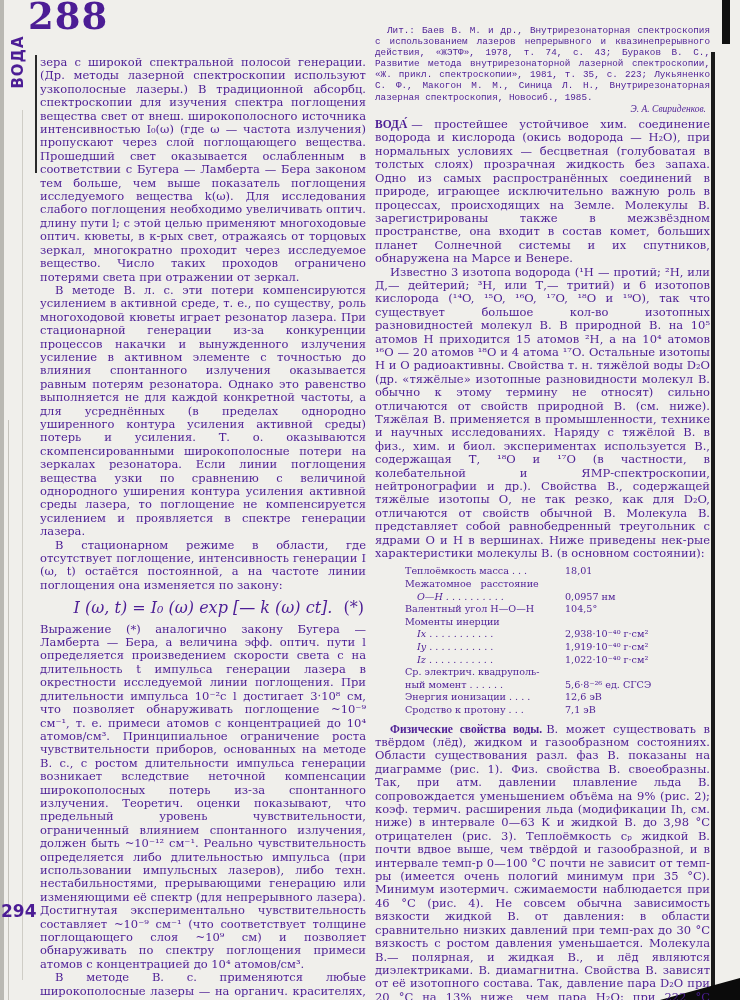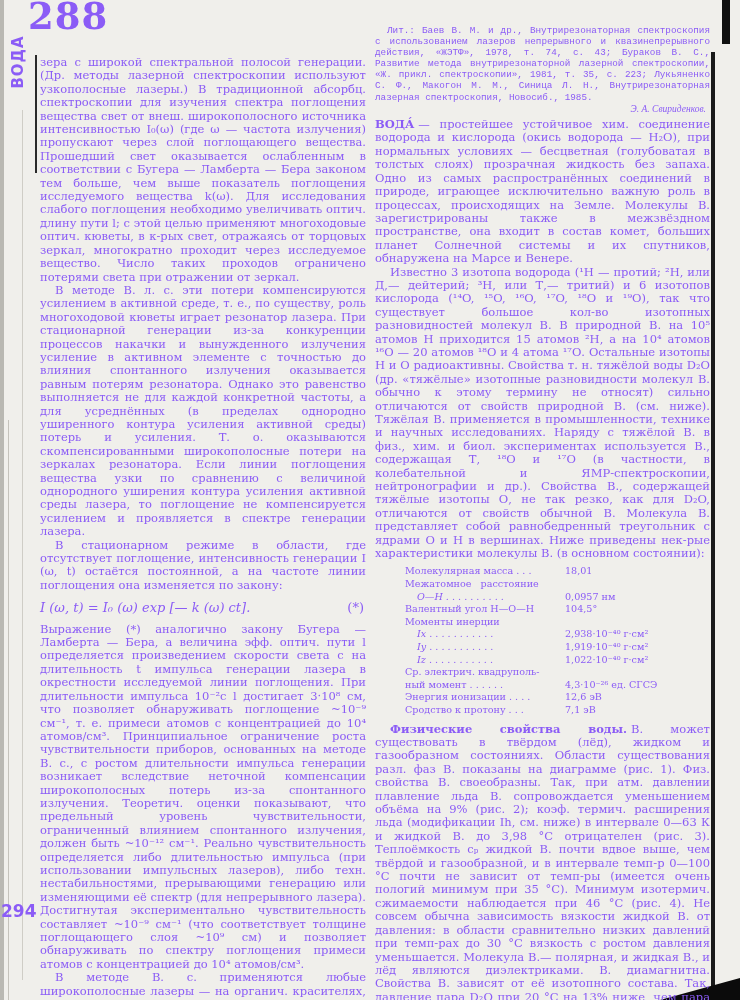--- a/index.html
+++ b/index.html
@@ -3,21 +3,21 @@
 <meta charset="utf-8">
 <style>
   html,body { margin:0; padding:0; }
   .page {
     position: relative;
     width: 740px;
     height: 1000px;
     background: #f0efeb;
     overflow: hidden;
     font-family: "DejaVu Serif", "Liberation Serif", serif;
-    color: #8b5cf6;
+    color: #4c1d95;
   }
   
   .edge-left-strip { position:absolute; left:0; top:0; width:4px; height:1000px; background:#b9b8b2; }
   .edge-left-line { position:absolute; left:8px; top:420px; width:1px; height:580px; background:#c4c2bb; }
   .fold-line { position:absolute; left:22px; top:110px; width:1px; height:870px; background:#cfcdc6; }
   .margin-rule { position:absolute; left:35px; top:55px; width:2px; height:118px; background:#2a2a2a; }
   .edge-right-line { position:absolute; left:711px; top:52px; width:4px; height:948px; background:#1a1a1a; }
   .edge-right-topbar { position:absolute; left:722px; top:0; width:8px; height:44px; background:#101010; }
   .corner-wedge { position:absolute; left:660px; top:978px; width:0; height:0;
                   border-bottom:22px solid #0b0b0b; border-left:80px solid transparent; }
@@ -37,24 +37,24 @@
     font-family:"DejaVu Sans","Liberation Sans",sans-serif;
     font-weight:bold; font-size:17px;
   }
 
   .col { position:absolute; text-align:justify; font-size:11.5px; line-height:13.4px; }
   .col-left  { left:40px;  top:56px; width:326px; }
   .col-right { left:375px; top:24px; width:335px; }
 
   .para { margin:0; text-align:justify; }
   .indent { text-indent:15px; }
-  .bold-head { font-weight:bold; margin-right:4px; }
+  .bold-head { font-weight:bold; margin-right:4px;font-family:Liberation Serif, serif; }
 
-  .formula-row { position:relative; margin:9px 0 8px 0; text-align:left;
-                 font-style:italic; font-size:13px; }
+  .formula-row { position:relative; margin:9px 0 8px 0; text-align:center;
+                 font-style:italic; font-size:16px; }
   .formula-tag { position:absolute; right:2px; top:0; font-style:normal; }
 
   .lit-block { font-size:9.3px; line-height:11.1px; text-align:justify; text-indent:12px; margin:1px 0 0 0;font-family:Liberation Mono, monospace; }
   .signature { font-size:9.5px; font-style:italic; text-align:right; margin:0 4px 2px 0;font-family:Liberation Serif, serif; }
 
   .char-table { margin:5px 0 6px 30px; font-size:9.6px; line-height:12.6px; }
   .trow { display:flex; }
   .tlabel { width:160px; white-space:pre-wrap; }
   .tlabel.ind { padding-left:12px; width:148px;font-style:italic; }
   .tvalue { flex:1; }
@@ -92,21 +92,21 @@
   <div class="col col-right">
     <p class="lit-block">Лит.: Баев В. М. и др., Внутрирезонаторная спектроскопия с использованием лазеров непрерывного и квазинепрерывного действия, «ЖЭТФ», 1978, т. 74, с. 43; Бураков В. С., Развитие метода внутрирезонаторной лазерной спектроскопии, «Ж. прикл. спектроскопии», 1981, т. 35, с. 223; Лукьяненко С. Ф., Макогон М. М., Синица Л. Н., Внутрирезонаторная лазерная спектроскопия, Новосиб., 1985.</p>
     <p class="signature">Э. А. Свириденков.</p>
     <p class="para">
       <span class="bold-head">ВОДА́</span><span>— простейшее устойчивое хим. соединение водорода и кислорода (окись водорода — H₂O), при нормальных условиях — бесцветная (голубоватая в толстых слоях) прозрачная жидкость без запаха. Одно из самых распространённых соединений в природе, играющее исключительно важную роль в процессах, происходящих на Земле. Молекулы В. зарегистрированы также в межзвёздном пространстве, она входит в состав комет, больших планет Солнечной системы и их спутников, обнаружена на Марсе и Венере.</span>
     </p>
     <p class="para indent">Известно 3 изотопа водорода (¹H — протий; ²H, или Д,— дейтерий; ³H, или Т,— тритий) и 6 изотопов кислорода (¹⁴O, ¹⁵O, ¹⁶O, ¹⁷O, ¹⁸O и ¹⁹O), так что существует большое кол-во изотопных разновидностей молекул В. В природной В. на 10⁵ атомов Н приходится 15 атомов ²Н, а на 10⁴ атомов ¹⁶О — 20 атомов ¹⁸О и 4 атома ¹⁷О. Остальные изотопы Н и О радиоактивны. Свойства т. н. тяжёлой воды D₂O (др. «тяжёлые» изотопные разновидности молекул В. обычно к этому термину не относят) сильно отличаются от свойств природной В. (см. ниже). Тяжёлая В. применяется в промышленности, технике и научных исследованиях. Наряду с тяжёлой В. в физ., хим. и биол. экспериментах используется В., содержащая Т, ¹⁸О и ¹⁷О (в частности, в колебательной и ЯМР-спектроскопии, нейтронографии и др.). Свойства В., содержащей тяжёлые изотопы О, не так резко, как для D₂O, отличаются от свойств обычной В. Молекула В. представляет собой равнобедренный треугольник с ядрами О и Н в вершинах. Ниже приведены нек-рые характеристики молекулы В. (в основном состоянии):</p>
 
     <div class="char-table">
       <div class="trow">
-          <span class="tlabel">Молекулярная масса . . .</span>
+          <span class="tlabel">Теплоёмкость масса . . .</span>
           <span class="tvalue">18,01</span>
         </div>
       <div class="trow">
           <span class="tlabel">Межатомное   расстояние</span>
           <span class="tvalue"></span>
         </div>
       <div class="trow">
           <span class="tlabel ind">О—Н . . . . . . . . . .</span>
           <span class="tvalue">0,0957 нм</span>
         </div>
@@ -129,21 +129,21 @@
       <div class="trow">
           <span class="tlabel ind">Iz . . . . . . . . . . .</span>
           <span class="tvalue">1,022·10⁻⁴⁰ г·см²</span>
         </div>
       <div class="trow">
           <span class="tlabel">Ср. электрич. квадруполь-</span>
           <span class="tvalue"></span>
         </div>
       <div class="trow">
           <span class="tlabel">ный момент . . . . . .</span>
-          <span class="tvalue">4,3·10⁻²⁶ ед. СГСЭ</span>
+          <span class="tvalue">5,6·8⁻²⁶ ед. СГСЭ</span>
         </div>
       <div class="trow">
           <span class="tlabel">Энергия ионизации . . . .</span>
           <span class="tvalue">12,6 эВ</span>
         </div>
       <div class="trow">
           <span class="tlabel">Сродство к протону . . .</span>
           <span class="tvalue">7,1 эВ</span>
         </div>
     </div>

